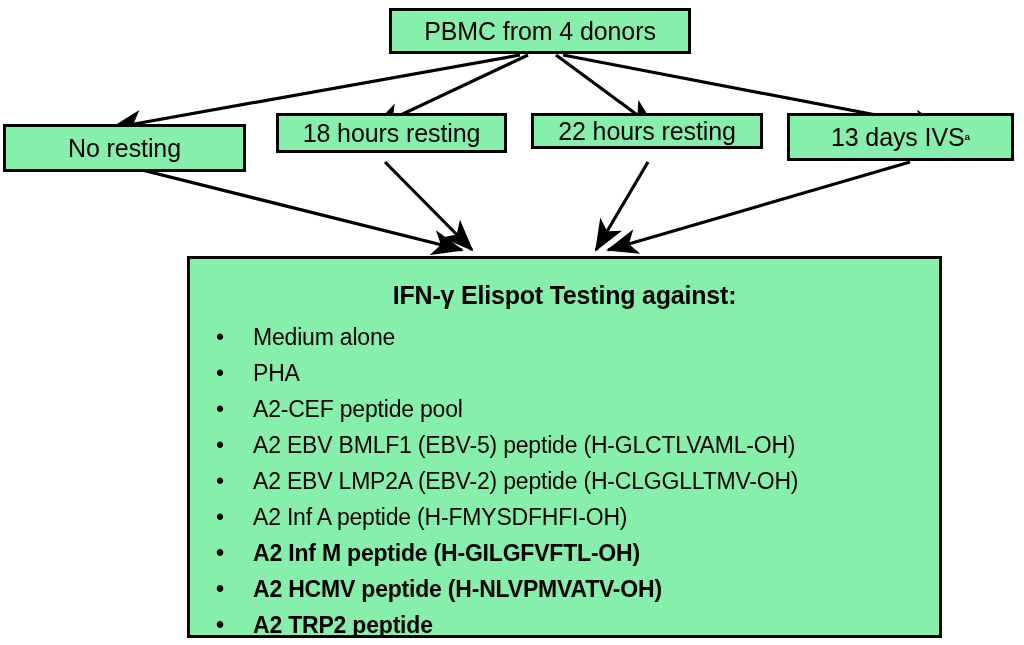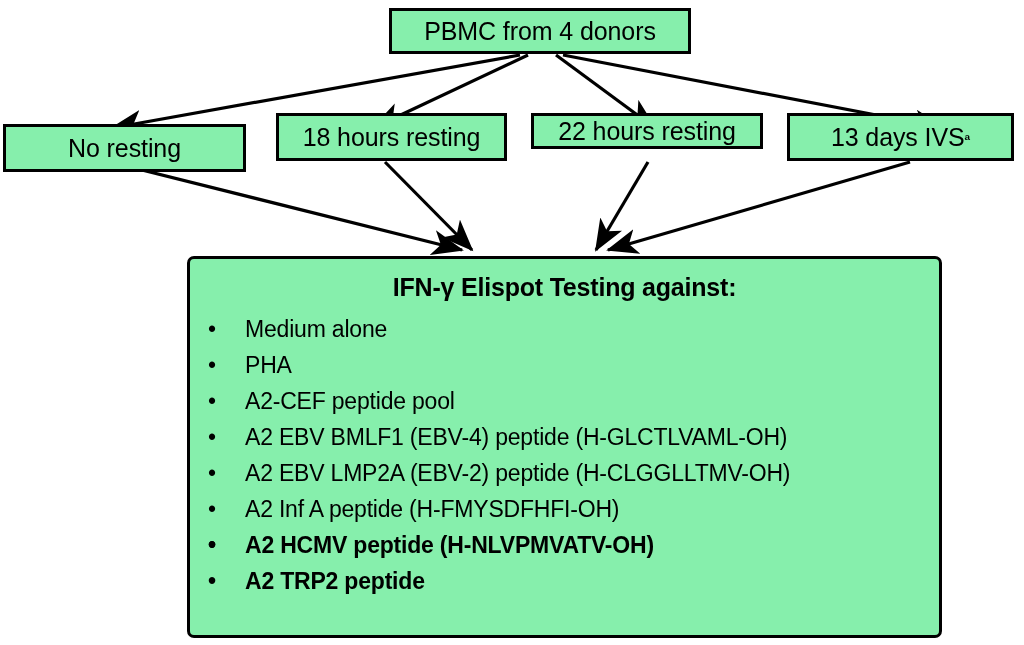--- a/index.html
+++ b/index.html
@@ -54,21 +54,21 @@
   #box-no-resting {
     left: 3px;
     top: 124px;
     width: 243px;
     height: 48px;
   }
   #box-18h {
     left: 276px;
     top: 113px;
     width: 231px;
-    height: 48px;
+    height: 40px;
   }
   #box-22h {
     left: 531px;
     top: 113px;
     width: 232px;
     height: 36px;
   }
   #box-13d {
     left: 787px;
     top: 113px;
@@ -76,22 +76,21 @@
     height: 48px;
   }
   #box-assay {
     left: 187px;
     top: 256px;
     width: 755px;
     height: 382px;
     display: block;
     align-items: stretch;
     justify-content: flex-start;
-    padding: 0;
-    border-radius: 7px;
+    padding: 8px;
   }
   .assay-title {
     text-align: center;
     font-weight: bold;
     font-size: 25px;
     margin-top: 14px;
     margin-bottom: 9px;
     color: #000000;
     letter-spacing: -0.2px;
   }
@@ -164,22 +163,22 @@
     <span class="box-label">13 days IVS</span>
       <span class="sup">a</span>
   </div>
 
   <div class="box" id="box-assay">
     <div class="assay-title">IFN-γ Elispot Testing against:</div>
     <ul class="assay-list" id="assay-list">
         <li class="assay-item"><span class="bullet">•</span><span>Medium alone</span></li>
         <li class="assay-item"><span class="bullet">•</span><span>PHA</span></li>
         <li class="assay-item"><span class="bullet">•</span><span>A2-CEF peptide pool</span></li>
-        <li class="assay-item"><span class="bullet">•</span><span>A2 EBV BMLF1 (EBV-4) peptide (H-GLCTLVAML-OH)</span></li>
+        <li class="assay-item"><span class="bullet">•</span><span>A2 EBV BMLF1 (EBV-5) peptide (H-GLCTLVAML-OH)</span></li>
         <li class="assay-item"><span class="bullet">•</span><span>A2 EBV LMP2A (EBV-2) peptide (H-CLGGLLTMV-OH)</span></li>
         <li class="assay-item"><span class="bullet">•</span><span>A2 Inf A peptide (H-FMYSDFHFI-OH)</span></li>
-        <li class="assay-item bold"><span class="bullet">•</span></li>
+        <li class="assay-item bold"><span class="bullet">•</span><span>A2 Inf M peptide (H-GILGFVFTL-OH)</span></li>
         <li class="assay-item bold"><span class="bullet">•</span><span>A2 HCMV peptide (H-NLVPMVATV-OH)</span></li>
         <li class="assay-item bold"><span class="bullet">•</span><span>A2 TRP2 peptide</span></li>
       </ul>
   </div>
 
 </div>
 
 </body></html>

